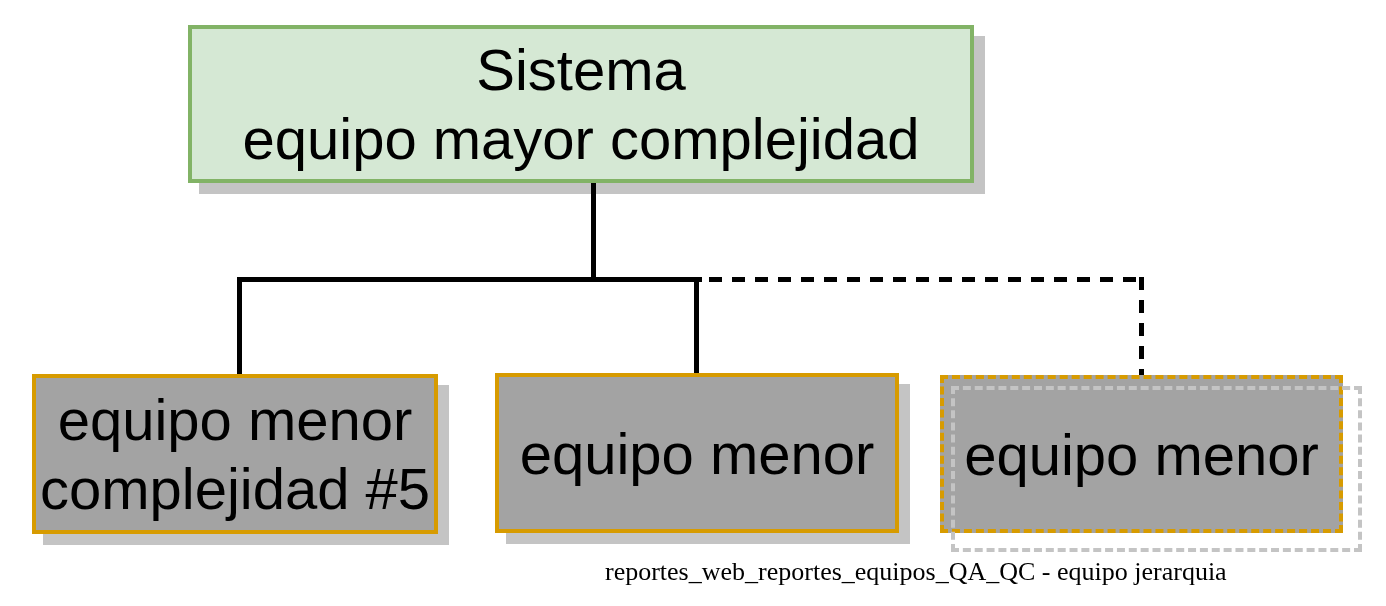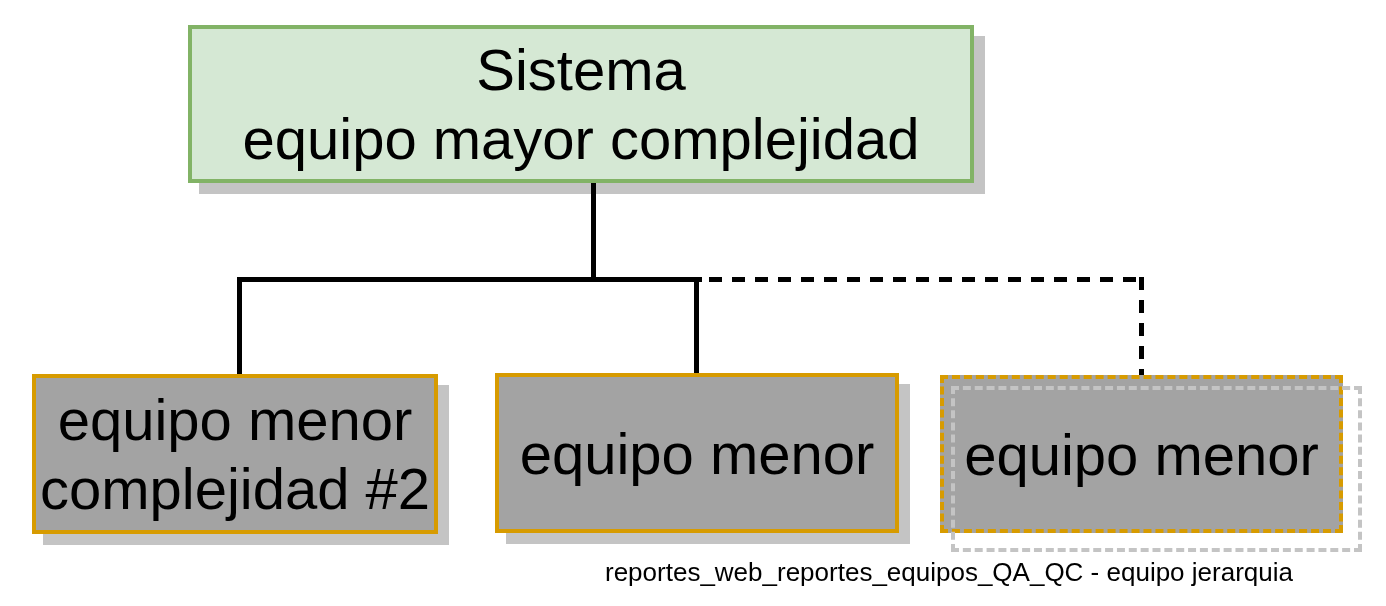--- a/index.html
+++ b/index.html
@@ -70,20 +70,21 @@
   }
 
   
   .caption {
     position: absolute;
     left: 605px; top: 557px;
     font-size: 26px;
     line-height: 30px;
     color: #000000;
     white-space: nowrap;
+    font-family: Liberation Serif, serif;
   }
 </style>
 </head>
 <body>
 
 <div class="canvas">
 
   <div class="node node-root">
     <span>Sistema</span>
     <span>equipo mayor complejidad</span>
@@ -91,21 +92,21 @@
 
   <div class="line line-trunk"></div>
   <div class="line line-rail-solid"></div>
   <div class="line line-drop-left"></div>
   <div class="line line-drop-mid"></div>
   <div class="line-rail-dashed line" ptr=""></div>
   <div class="line line-drop-dashed"></div>
 
   <div class="node node-child solid node-child-1">
     <span>equipo menor</span>
-    <span>complejidad #2</span>
+    <span>complejidad #5</span>
   </div>
 
   <div class="node node-child solid node-child-2">
     <span>equipo menor</span>
   </div>
 
   <div class="node node-child node-child-3">
     <span>equipo menor</span>
   </div>
 

